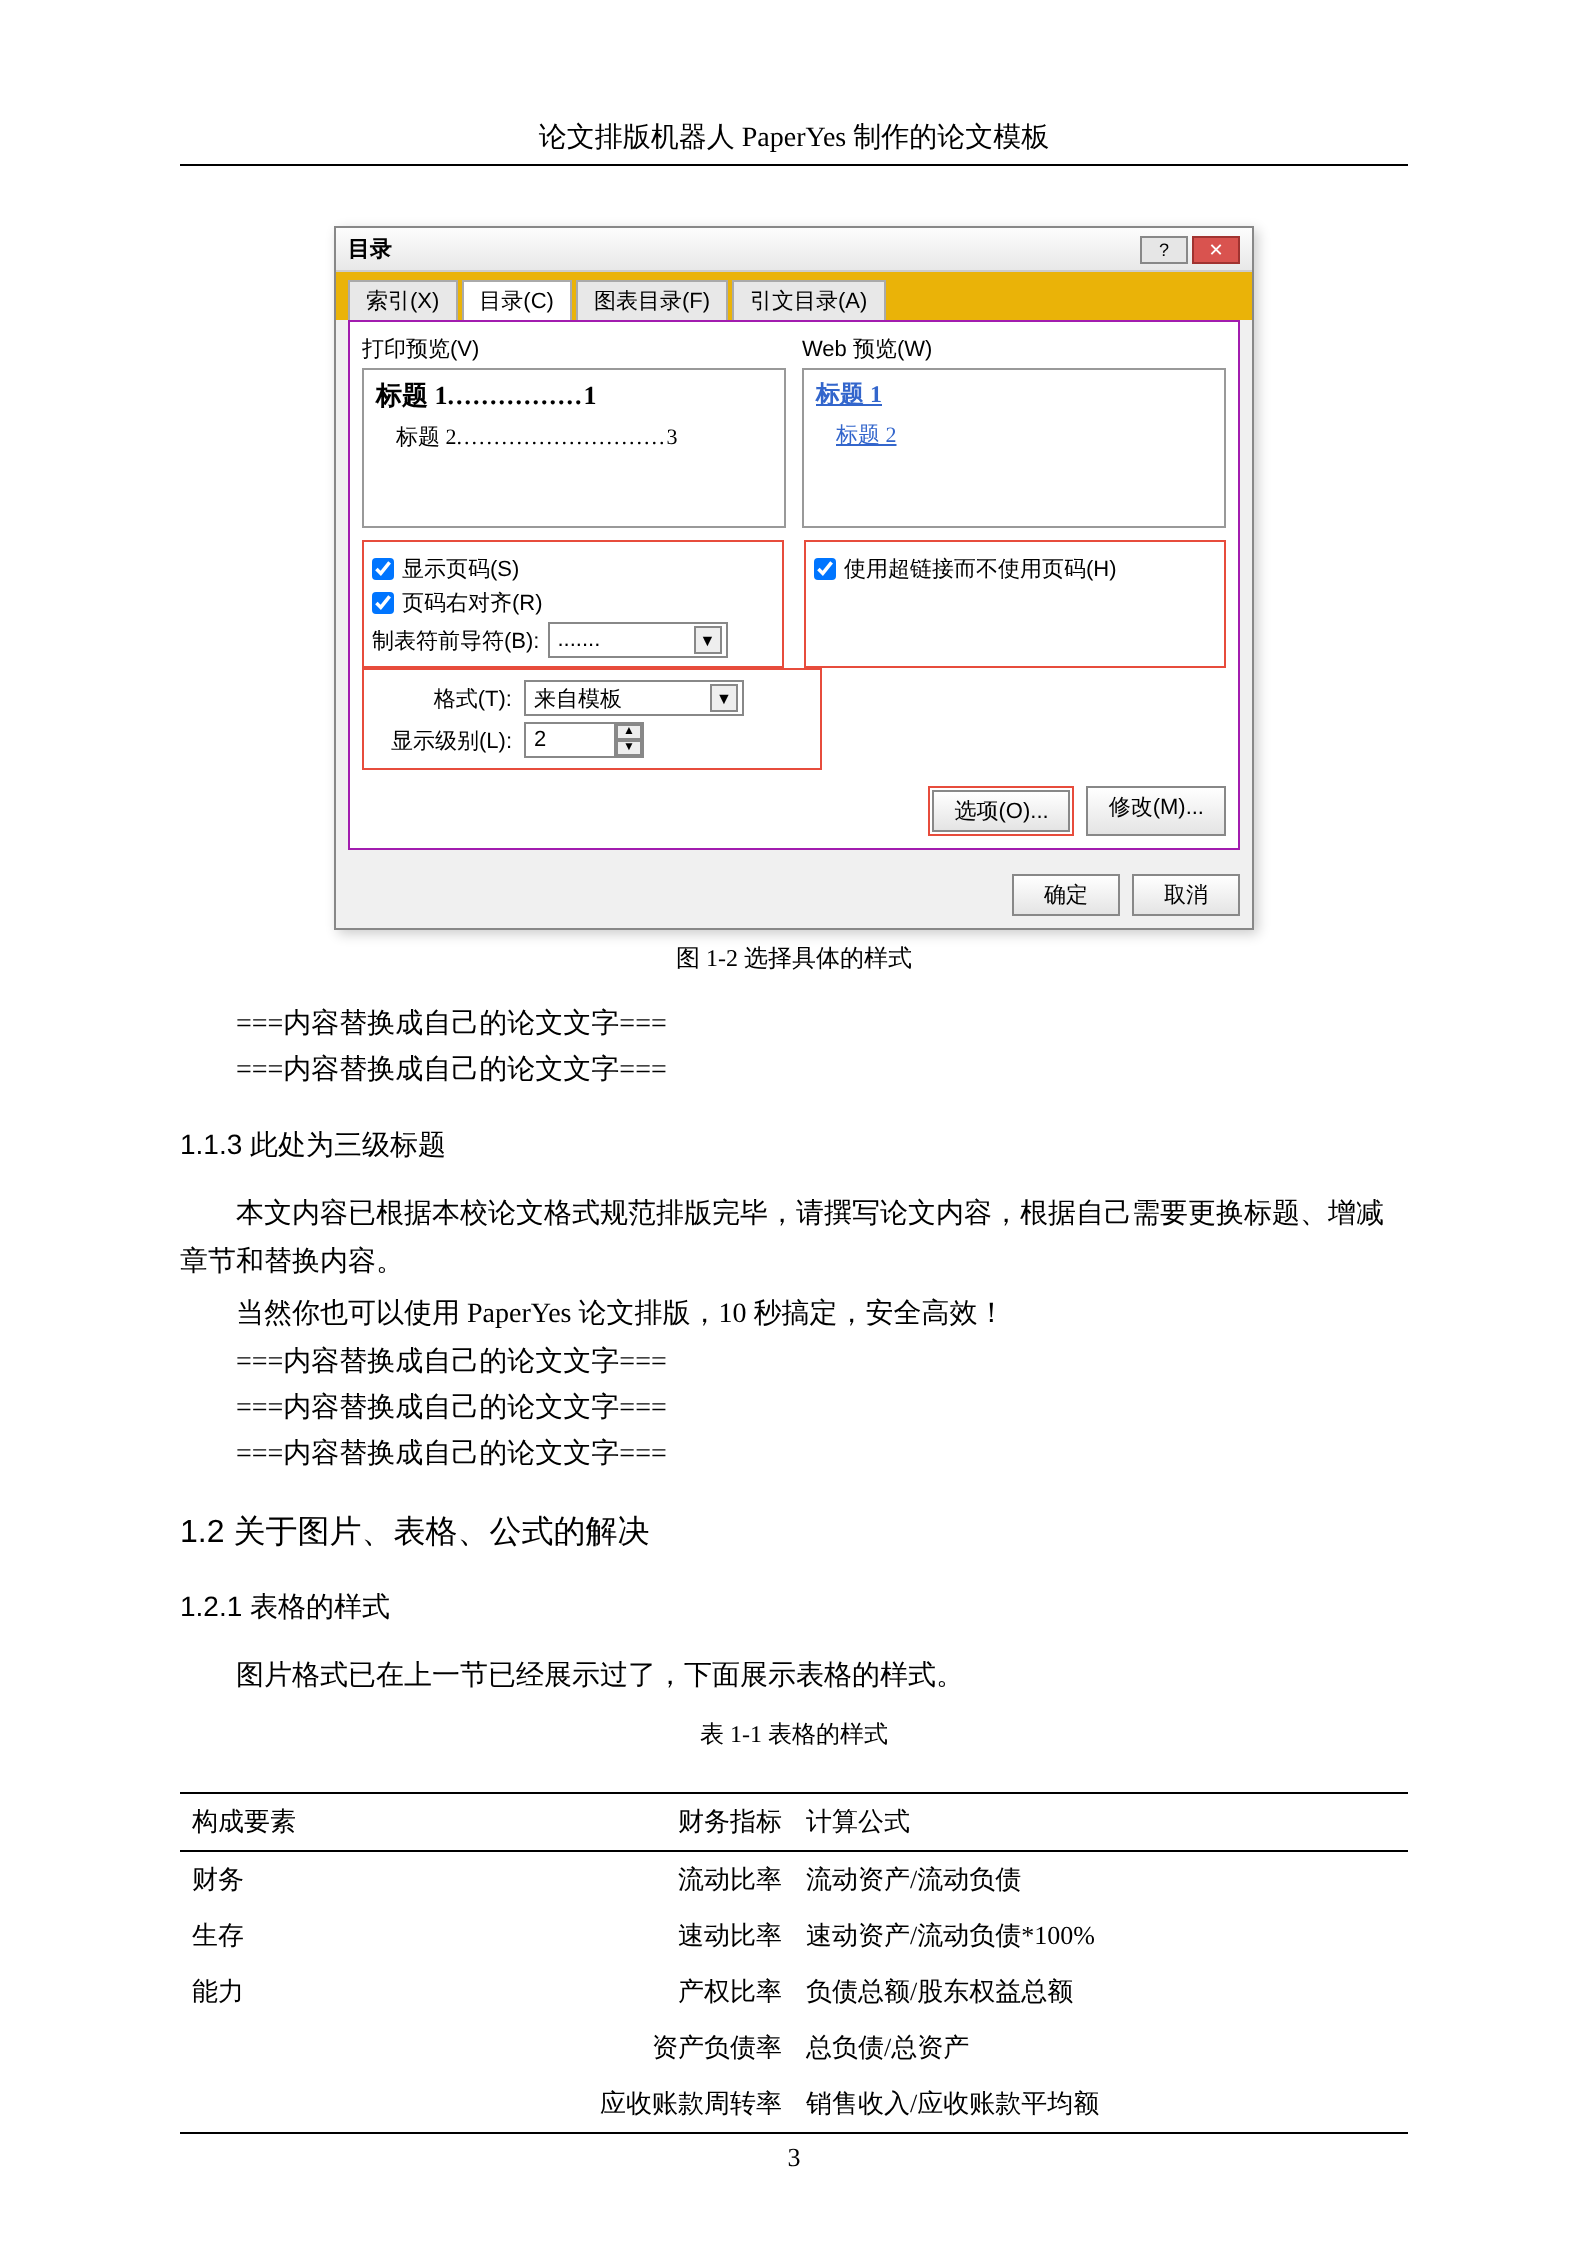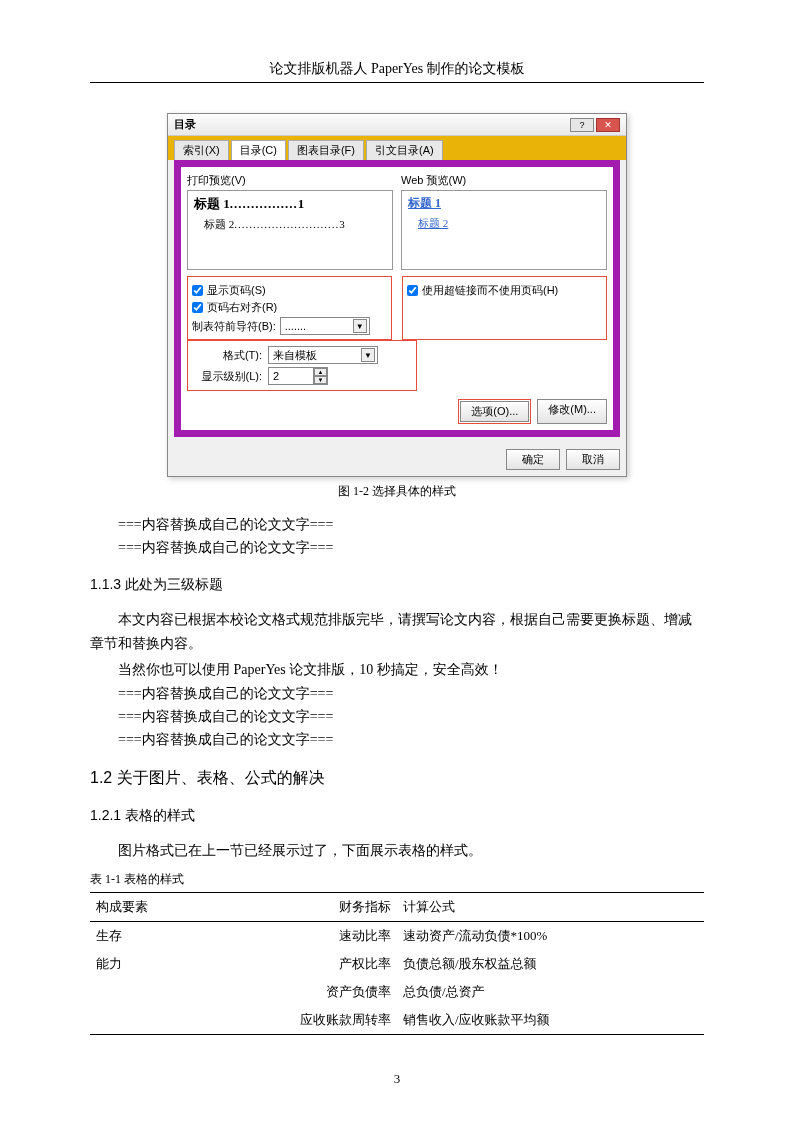--- a/index.html
+++ b/index.html
@@ -36,21 +36,21 @@
   .titlebar .ttl { font-weight: bold; flex:1; }
   .win-btns { display:flex; gap:2px; }
   .win-btn { width:24px; height:14px; border:1px solid #888; background:#e6e6e6; font-size:9px; display:flex; align-items:center; justify-content:center; }
   .win-btn.close { background:#d9534f; color:#fff; border-color:#a03330; }
   .tabs { display:flex; background:#eab308; padding:4px 6px 0 6px; gap:2px; }
   .tab {
     padding:2px 8px; border:1px solid #aaa; border-bottom:none;
     background:#e8e8e8; font-size:11px;
   }
   .tab.active { background:#fff; }
-  .dialog-body { background:#fff; border:7px solid #a21caf; margin:0 6px 6px 6px; padding:6px; }
+  .dialog-body { background:#fff; border:1px solid #a21caf; margin:0 6px 6px 6px; padding:6px; }
   .previews { display:flex; gap:8px; }
   .preview-col { flex:1; }
   .preview-label { margin-bottom:2px; }
   .preview-box {
     border:1px solid #999; background:#fff; height:80px;
     padding:4px 6px; font-family:"SimSun"; overflow:hidden;
   }
   .pv-h1 { font-weight:bold; font-size:13px; }
   .dots { letter-spacing:1px; }
   .pv-h2 { font-size:11px; margin-top:4px; margin-left:10px; }
@@ -79,21 +79,21 @@
   }
   .btnrow2 { display:flex; justify-content:flex-end; gap:6px; padding:6px; background:#f0f0f0; }
 
   .caption { text-align:center; font-size:12px; margin-top:4px; margin-bottom:14px; }
   .plain { margin:2px 0; line-height:1.5; text-indent:2em; }
   .h3 { font-size:14px; font-weight:normal; margin:18px 0 14px 0; font-family:"SimHei","黑体",sans-serif; }
   .h2 { font-size:16px; margin:18px 0 14px 0; font-family:"SimHei","黑体",sans-serif; }
   .body-p { text-indent:2em; line-height:1.7; margin:2px 0; }
 
   
-  .tbl-caption { text-align:left; font-size:12px; margin:8px 0 4px 0; }
+  .tbl-caption { text-align:center; font-size:12px; margin:8px 0 20px 0; }
   table.data { width:100%; border-collapse:collapse; font-size:13px; }
   table.data thead tr { border-top:1.5px solid #000; border-bottom:1px solid #000; }
   table.data tbody tr:last-child td { border-bottom:1.5px solid #000; }
   table.data th, table.data td { padding:5px 6px; text-align:left; font-weight:normal; }
   table.data th:nth-child(1), table.data td:nth-child(1) { width:18%; }
   table.data th:nth-child(2), table.data td:nth-child(2) { width:32%;text-align:right; }
 
   .page-num { position:absolute; bottom:36px; left:0; right:0; text-align:center; font-size:13px; }
 </style>
 </head>
@@ -213,20 +213,25 @@
 <table class="data">
   <thead>
       <tr>
     <th>构成要素</th>
     <th>财务指标</th>
     <th>计算公式</th>
   </tr>
     </thead>
   <tbody id="tbl-body">
       <tr>
+        <td>财务</td>
+        <td>流动比率</td>
+        <td>流动资产/流动负债</td>
+      </tr>
+      <tr>
         <td>生存</td>
         <td>速动比率</td>
         <td>速动资产/流动负债*100%</td>
       </tr>
       <tr>
         <td>能力</td>
         <td>产权比率</td>
         <td>负债总额/股东权益总额</td>
       </tr>
       <tr>

